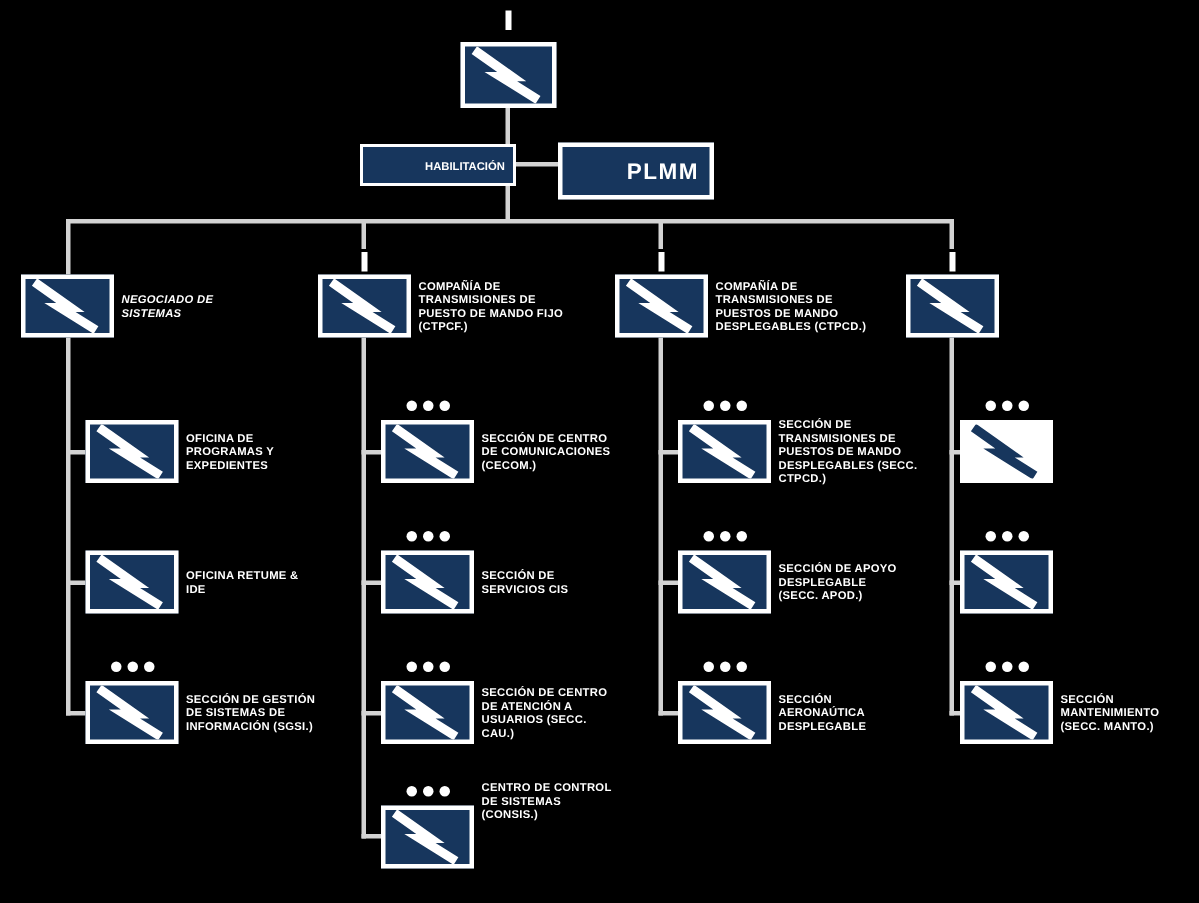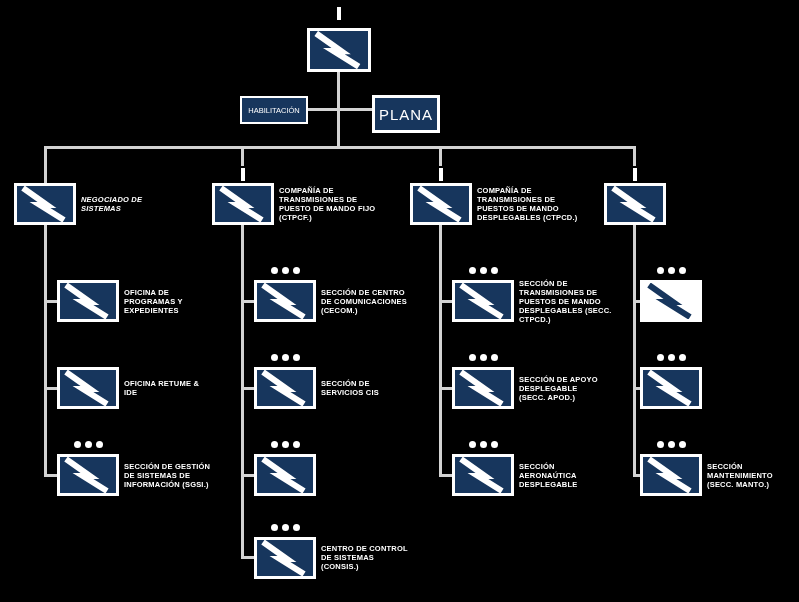--- a/index.html
+++ b/index.html
@@ -10,21 +10,21 @@
   .unit svg{display:block;width:100%;height:100%;}
   .unit.inverted{background:#fff;}
   .tick{position:absolute;width:4px;height:13px;background:#fff;}
   .dots{position:absolute;width:62px;display:flex;justify-content:center;gap:4px;}
   .dot{width:7px;height:7px;border-radius:50%;background:#fff;}
   .lbl{position:absolute;color:#fff;font-size:7.5px;font-weight:bold;line-height:9px;
        letter-spacing:.2px;width:100px;text-transform:uppercase;
        transform:translateY(-50%);}
   .lbl.narrow{width:88px;}
   .staffbox{position:absolute;background:#17365d;border:2px solid #fff;color:#fff;
-            display:flex;align-items:center;justify-content:center;font-weight:normal;}
+            display:flex;align-items:center;justify-content:center;font-weight:bold;padding-left:36px;}
 </style>
 </head>
 <body>
 
 <div class="canvas">
 
   <div class="line" style="left:337px;top:72px;width:3px;height:74px;"></div>
   <div class="line" style="left:306px;top:108px;width:66px;height:3px;"></div>
   <div class="line" style="left:44px;top:146px;width:592px;height:3px;"></div>
   <div class="line" style="left:44px;top:146px;width:3px;height:37px;"></div>
@@ -57,21 +57,21 @@
   <div class="unit" style="left:307px;top:28px;width:58px;height:38px;">
     <svg viewBox="0 0 56 36">
         <polyline points="6,2 30,19 23,19 47,34" stroke="#ffffff" stroke-width="6" fill="none"></polyline>
       </svg>
   </div>
 
   <div class="staffbox" style="left:240px;top:96px;width:64px;height:24px;font-size:7.5px;">
     <span>HABILITACIÓN</span>
   </div>
   <div class="staffbox" style="left:372px;top:95px;width:62px;height:32px;border-width:3px;font-size:15px;letter-spacing:1px;">
-    <span>PLANA</span>
+    <span>PLMM</span>
   </div>
 
   <div class="unit" style="left:14px;top:183px;">
     <svg viewBox="0 0 56 36">
         <polyline points="6,2 30,19 23,19 47,34" stroke="#ffffff" stroke-width="6" fill="none"></polyline>
       </svg>
   </div>
   <div class="lbl" style="left:81px;top:204px;width:70px;font-style:italic;">NEGOCIADO DE SISTEMAS</div>
 
   <div class="unit" style="left:57px;top:280px;">
@@ -135,32 +135,33 @@
   <div class="dots" style="left:254px;top:441px;">
     <span class="dot"></span>
       <span class="dot"></span>
       <span class="dot"></span>
   </div>
   <div class="unit" style="left:254px;top:454px;">
     <svg viewBox="0 0 56 36">
         <polyline points="6,2 30,19 23,19 47,34" stroke="#ffffff" stroke-width="6" fill="none"></polyline>
       </svg>
   </div>
+  <div class="lbl" style="left:321px;top:475px;width:90px;">SECCIÓN DE CENTRO DE ATENCIÓN A USUARIOS (SECC. CAU.)</div>
 
   <div class="dots" style="left:254px;top:524px;">
     <span class="dot"></span>
       <span class="dot"></span>
       <span class="dot"></span>
   </div>
   <div class="unit" style="left:254px;top:537px;">
     <svg viewBox="0 0 56 36">
         <polyline points="6,2 30,19 23,19 47,34" stroke="#ffffff" stroke-width="6" fill="none"></polyline>
       </svg>
   </div>
-  <div class="lbl" style="left:321px;top:557px;width:90px;">CENTRO DE CONTROL DE SISTEMAS (CONSIS.)</div>
+  <div class="lbl" style="left:321px;top:534px;width:90px;">CENTRO DE CONTROL DE SISTEMAS (CONSIS.)</div>
 
   <div class="tick" style="left:439px;top:168px;"></div>
   <div class="unit" style="left:410px;top:183px;">
     <svg viewBox="0 0 56 36">
         <polyline points="6,2 30,19 23,19 47,34" stroke="#ffffff" stroke-width="6" fill="none"></polyline>
       </svg>
   </div>
   <div class="lbl" style="left:477px;top:204px;width:110px;">COMPAÑÍA DE TRANSMISIONES DE PUESTOS DE MANDO DESPLEGABLES (CTPCD.)</div>
 
   <div class="dots" style="left:452px;top:267px;">

